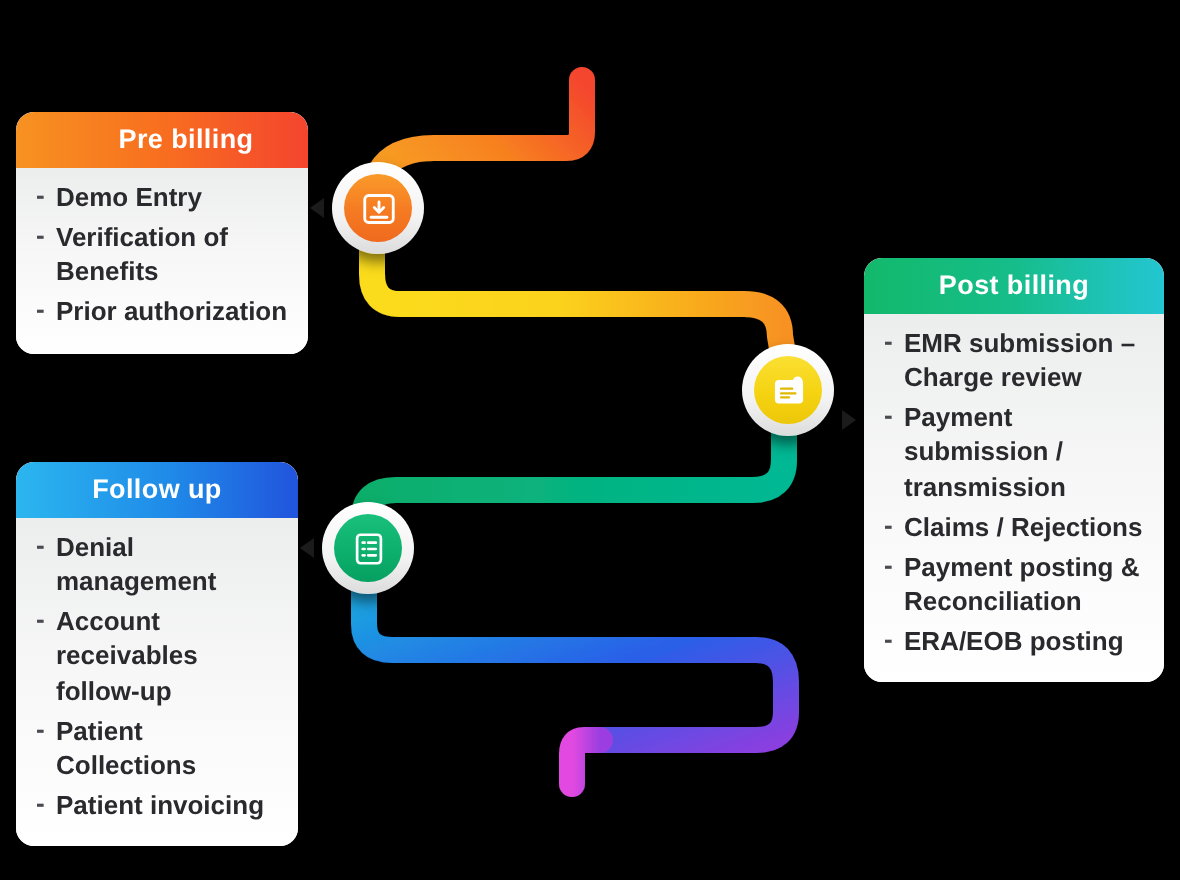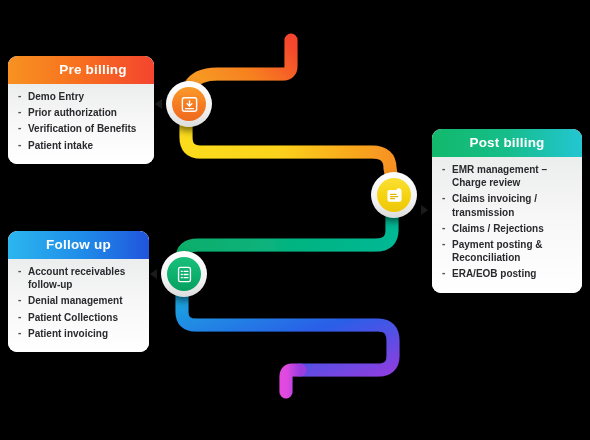--- a/index.html
+++ b/index.html
@@ -48,21 +48,21 @@
   .card-body ul {
     list-style: none;
     margin: 0;
     padding: 0;
   }
   .card-body li {
     position: relative;
     padding-left: 11px;
     margin: 0 0 3px 0;
     color: #2a2a2e;
-    font-size: 10px;
+    font-size: 13px;
     font-weight: bold;
     line-height: 1.32;
   }
   .card-body li:before {
     content: "-";
     position: absolute;
     left: 1px;
     top: -1px;
     color: #4a4a50;
     font-weight: bold;
@@ -205,45 +205,44 @@
         <path d="M11.5 8 h4.8 M11.5 12 h4.8 M11.5 16 h4.8"></path>
       </svg>
     </div>
   </div>
 
   <div class="card" id="card-pre">
     <div class="card-header hdr-pre">Pre billing</div>
     <div class="card-body">
       <ul>
         <li>Demo Entry</li>
+        <li>Verification of Benefits</li>
         <li>Prior authorization</li>
-        <li>Verification of Benefits</li>
-        <li>Patient intake</li>
       </ul>
     </div>
   </div>
 
   <div class="card" id="card-post">
     <div class="card-header hdr-post">Post billing</div>
     <div class="card-body">
       <ul>
-        <li>EMR management – Charge review</li>
-        <li>Claims invoicing  / transmission</li>
+        <li>EMR submission – Charge review</li>
+        <li>Payment submission  / transmission</li>
         <li>Claims / Rejections</li>
         <li>Payment posting &amp; Reconciliation</li>
         <li>ERA/EOB posting</li>
       </ul>
     </div>
   </div>
 
   <div class="card" id="card-follow">
     <div class="card-header hdr-follow">Follow up</div>
     <div class="card-body">
       <ul>
+        <li>Denial management</li>
         <li>Account receivables follow-up</li>
-        <li>Denial management</li>
         <li>Patient Collections</li>
         <li>Patient invoicing</li>
       </ul>
     </div>
   </div>
 
 </div>
 
 </body></html>

